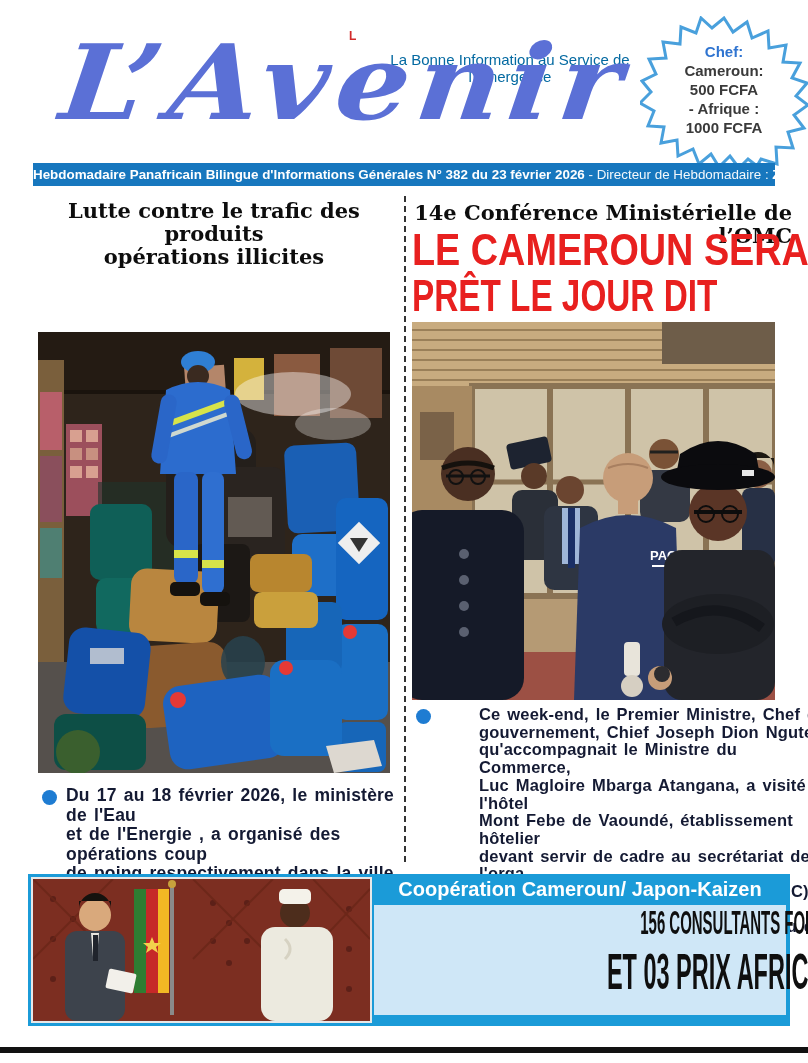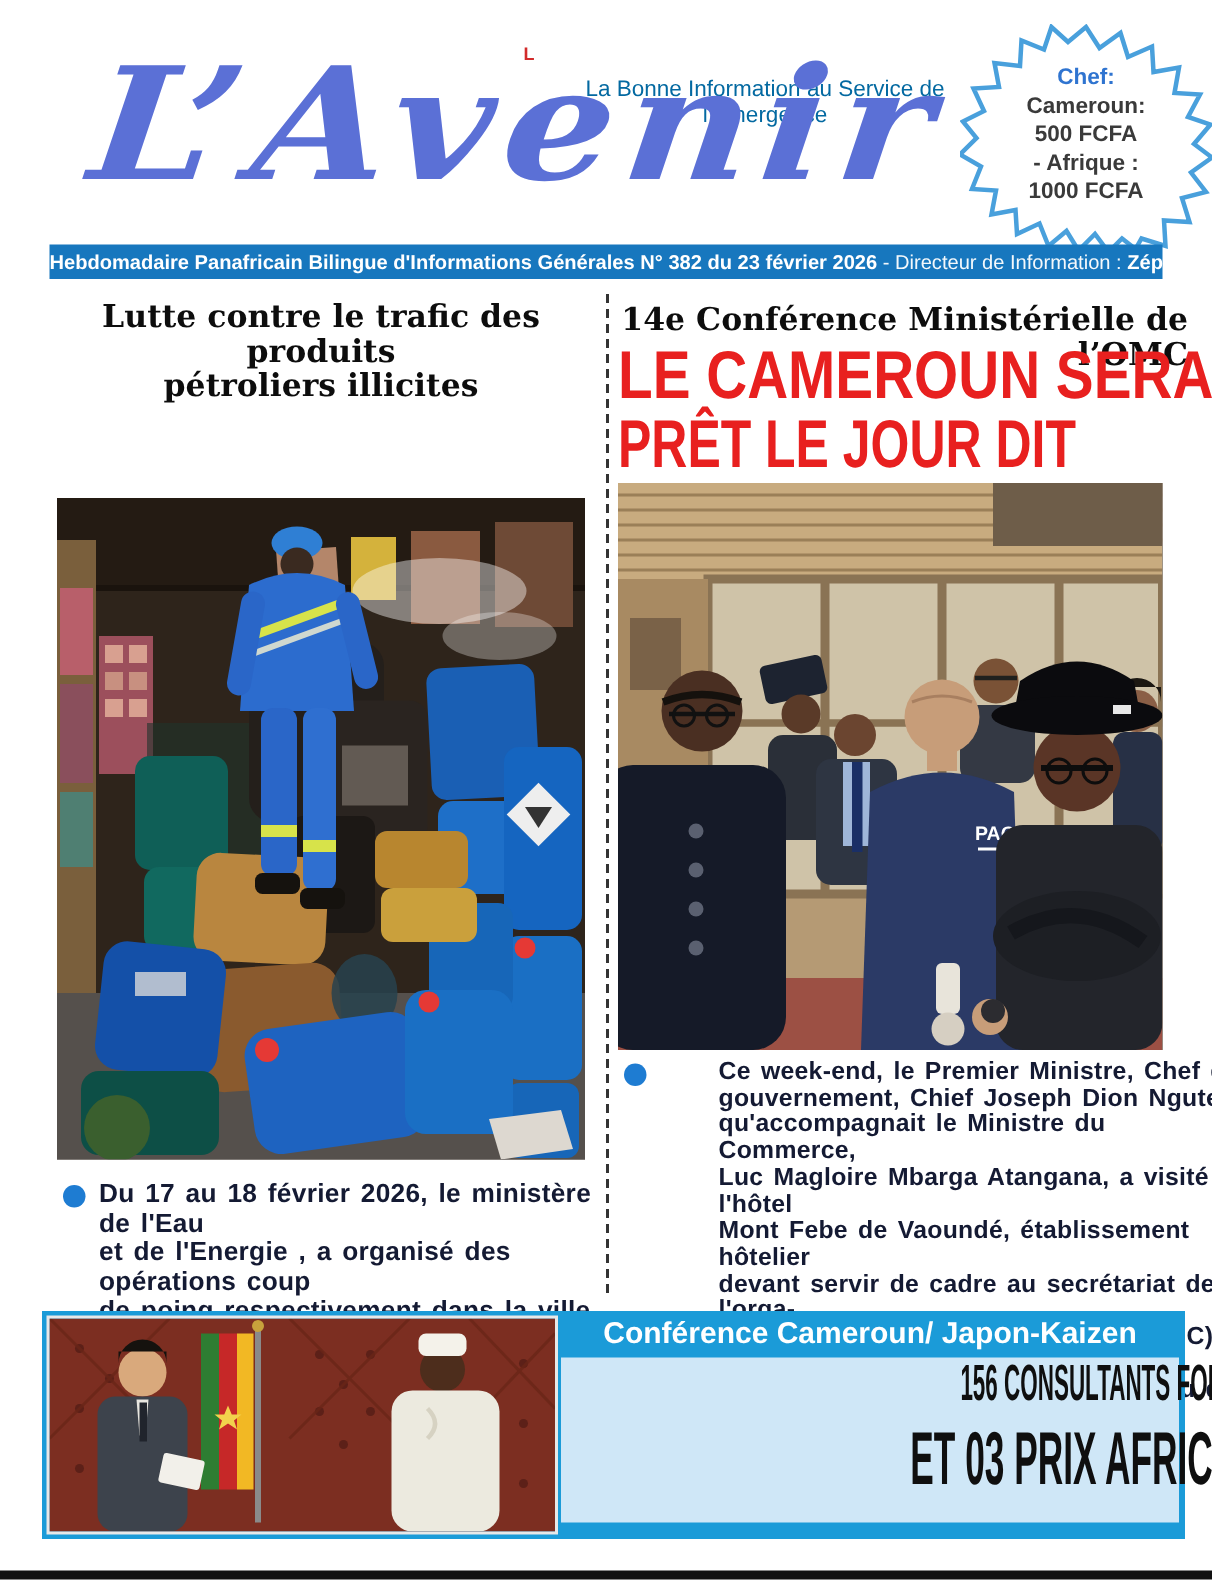--- a/index.html
+++ b/index.html
@@ -85,26 +85,26 @@
       8,110 14,95 0,87 11,76 2,65 16,58 9,43 26,42 23,26 40,28 41,11 56,17 61,2 72,12"></polygon>
   </svg>
   <div class="abs price-text">
     <div class="blue">Chef:</div>
     <div>Cameroun:</div>
     <div>500 FCFA</div>
     <div>- Afrique :</div>
     <div>1000 FCFA</div>
   </div>
 
-  <div class="abs info-bar"><b>Hebdomadaire Panafricain Bilingue d'Informations Générales N° 382 du 23 février 2026 </b><span class="mid">- Directeur de Information : </span><b>Zéphirin KOLOKO</b></div>
+  <div class="abs info-bar"><b>Hebdomadaire Panafricain Bilingue d'Informations Générales N° 382 du 23 février 2026 </b><span class="mid">- Directeur de Hebdomadaire : </span><b>Zéphirin KOLOKO</b></div>
 
   <div class="abs divider"></div>
 
   <div class="abs kicker kicker-left">Lutte contre le trafic des produits
-pétroliers illicites</div>
+opérations illicites</div>
 
   <div class="abs photo photo-left">
     <svg width="352" height="441" viewBox="0 0 352 441" aria-hidden="true">
       <rect width="352" height="441" fill="#2e241b"></rect>
       <rect y="0" width="352" height="60" fill="#241b13"></rect>
       <rect y="58" width="352" height="4" fill="#1a130d"></rect>
       <rect x="0" y="28" width="26" height="310" fill="#7a5f3c"></rect>
       <rect x="2" y="60" width="22" height="58" fill="#b85f6a"></rect>
       <rect x="2" y="124" width="22" height="66" fill="#8a4f5c"></rect>
       <rect x="2" y="196" width="22" height="50" fill="#4f7f72"></rect>
@@ -317,21 +317,21 @@
       <rect x="60" y="56" width="5" height="26" fill="#20242c"></rect>
       <rect x="74" y="92" width="28" height="20" rx="2" fill="#f2f0ea" transform="rotate(12 88 102)"></rect>
 
       <circle cx="262" cy="34" r="15" fill="#4d2d1c"></circle>
       <rect x="246" y="10" width="32" height="15" rx="5" fill="#f4f2ea"></rect>
       <rect x="228" y="48" width="72" height="94" rx="14" fill="#eceadf"></rect>
       <path d="M252 60 q10 10 0 20" stroke="#d6d2c2" stroke-width="3" fill="none"></path>
     </svg>
   </div>
 
-  <div class="abs banner-kicker">Conférence Cameroun/ Japon-Kaizen</div>
+  <div class="abs banner-kicker">Coopération Cameroun/ Japon-Kaizen</div>
   <div class="abs banner-box"></div>
   <div class="abs banner-l1">
     <span>156 CONSULTANTS FORMÉS, 1900 PME ACCOMPAGNÉES</span>
   </div>
   <div class="abs banner-l2">
     <span>ET 03 PRIX AFRICAINS REMPORTÉS</span>
   </div>
 
   <div class="abs bottom-rule"></div>
 </div>

